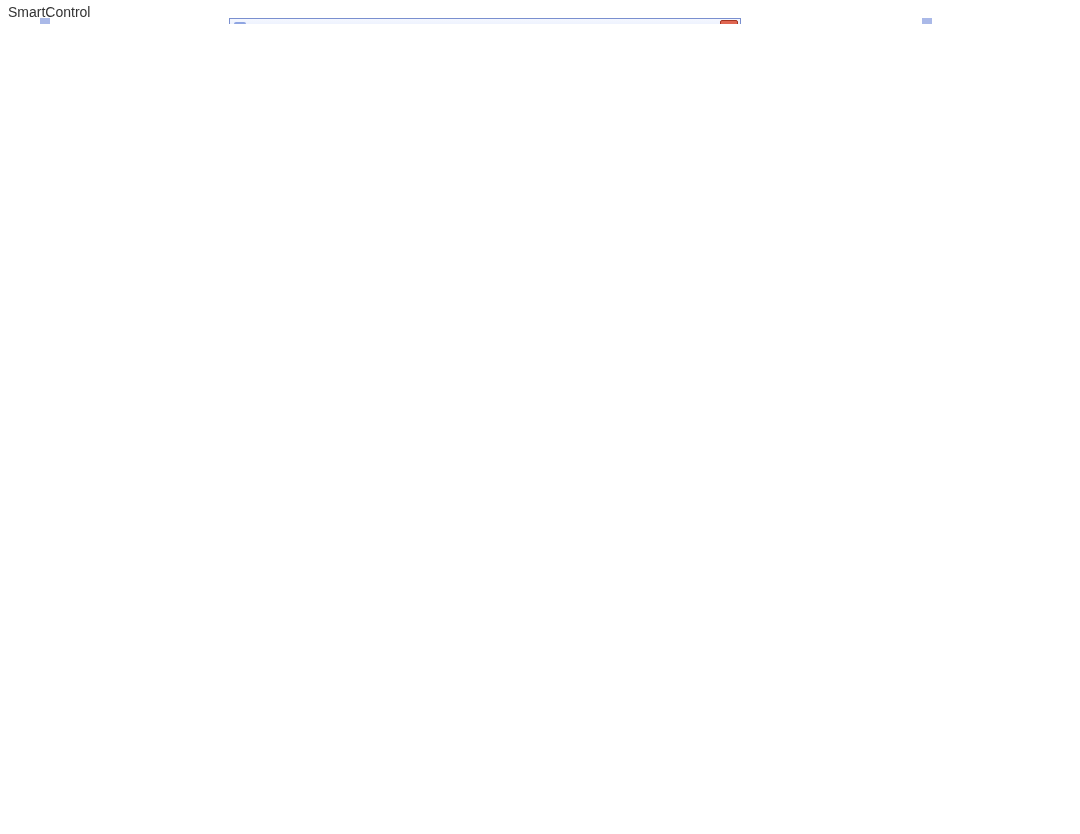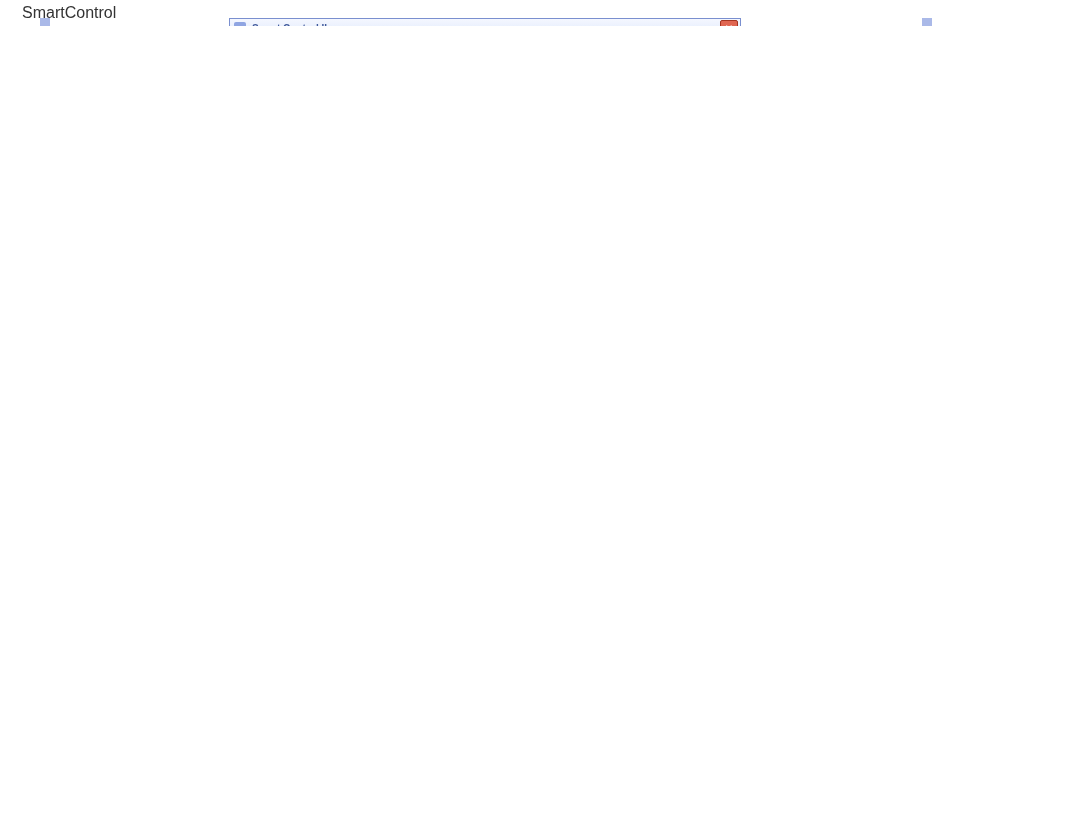--- a/index.html
+++ b/index.html
@@ -1,16 +1,16 @@
 <!DOCTYPE html>
 <html><head>
 <meta charset="utf-8">
 <style>
   body { margin:0; font-family: Arial, Helvetica, sans-serif; background:#fff; color:#000; font-size:11px; }
-  .page-header { padding:4px 22px; font-size:16px; color:#333; }
+  .page-header { padding:4px 8px; font-size:14px; color:#333; }
   .page-frame { width:1080px; margin:0; position:relative; }
   .bar-left { position:absolute; left:40px; top:18px; width:10px; height:792px; background:#aab9e8; }
   .bar-right{ position:absolute; left:922px; top:18px; width:10px; height:792px; background:#aab9e8; }
   .content { position:absolute; left:60px; top:18px; width:850px; }
   .app-window { width:510px; margin:0 auto 18px auto; border:1px solid #7a8fcf; background:#fff; position:relative; }
   .title-bar { height:18px; background:linear-gradient(#f4f7ff,#dfe8fb); border-bottom:1px solid #b9c8ef; display:flex; align-items:center; padding:0 4px; position:relative; }
   .title-ico { width:12px; height:12px; background:#8fa5e2; margin-right:6px; border-radius:2px; display:inline-block; }
   .title-text { font-size:10px; color:#405a9c; font-weight:bold; }
   .close-box { position:absolute; right:2px; top:1px; width:16px; height:15px; background:#e06651; color:#fff; font-size:10px; line-height:15px; text-align:center; border:1px solid #a43521; border-radius:2px; font-weight:bold; }
   .app-body { padding:6px 10px 4px 10px; }

